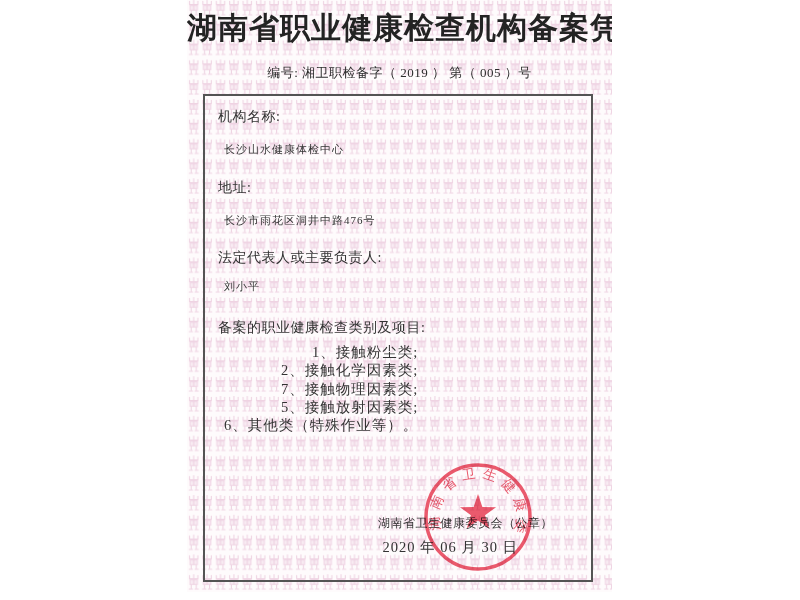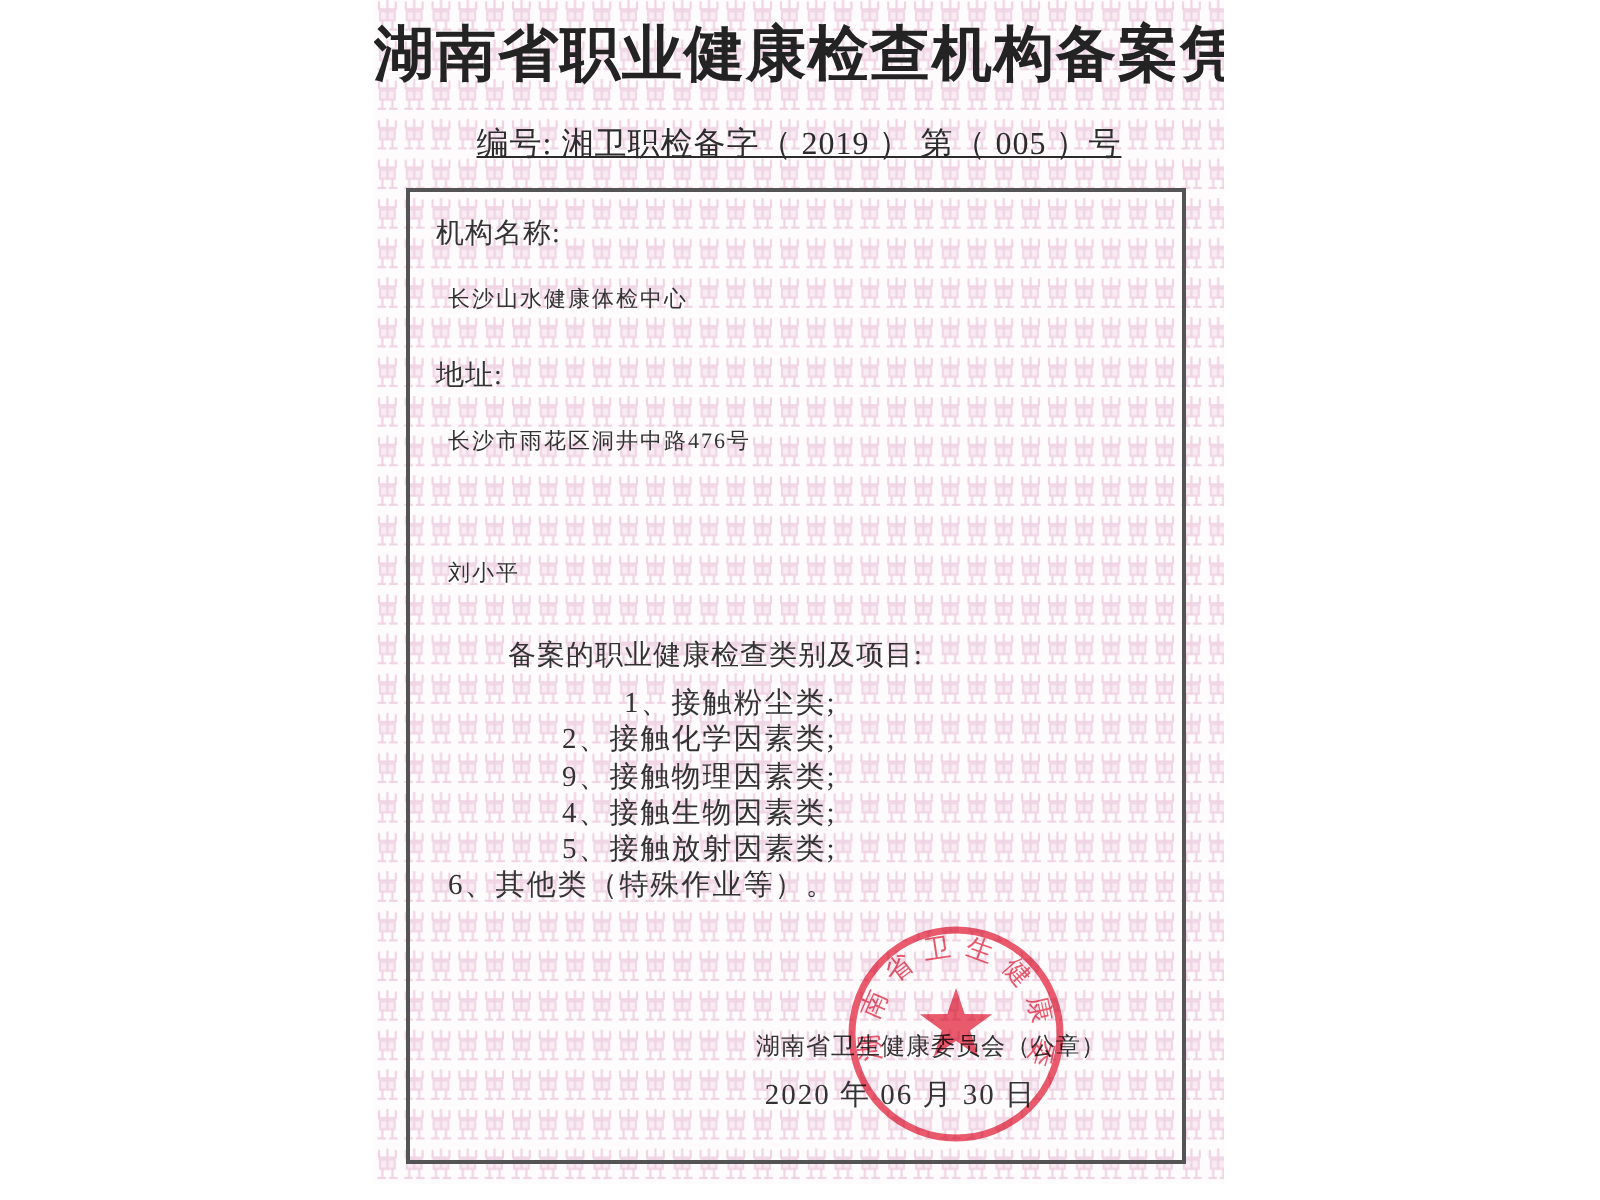--- a/index.html
+++ b/index.html
@@ -14,37 +14,37 @@
   }
   .wm{position:absolute;left:0;top:0;z-index:0;}
   .layer{position:absolute;z-index:1;}
   .title{
     left:0;right:0;top:8px;text-align:center;
     font-size:30px;line-height:40px;font-weight:700;
     color:#232323;letter-spacing:1px;white-space:nowrap;
   }
   .serial{
     left:0;right:0;top:63px;text-align:center;
-    font-size:16px;line-height:20px;color:#2c2c2c;
-    letter-spacing:.5px;white-space:nowrap;text-decoration:underline;
+    font-size:13px;line-height:20px;color:#2c2c2c;
+    letter-spacing:.5px;white-space:nowrap;
   }
   .box{
     left:16px;top:94px;width:386px;height:484px;
     border:2px solid #545454;background:transparent;
   }
   .box .row{position:absolute;white-space:nowrap;color:#333;}
   .lbl{font-size:14px;letter-spacing:.5px;color:#2f2f2f;}
   .val{font-size:11px;letter-spacing:1px;color:#3a3a3a;}
   .lbl1{left:13px;top:12px;}
   .val1{left:19px;top:46px;}
   .lbl2{left:13px;top:83px;text-align:right;}
   .val2{left:19px;top:117px;}
   .lbl3{left:13px;top:153px;}
   .val3{left:19px;top:183px;}
-  .lblc{left:13px;top:223px;margin-left:36px;}
+  .lblc{left:13px;top:223px;}
   .cats{left:19px;top:247px;font-size:14.5px;line-height:18.3px;letter-spacing:1px;color:#383838;text-align:right;}
   .validity{left:13px;top:354px;font-size:14.5px;letter-spacing:.5px;color:#2f2f2f;}
   .issuer{right:38px;top:419px;font-size:12px;letter-spacing:.5px;color:#333;}
   .issue-date{right:73px;top:442px;font-size:14.5px;letter-spacing:1px;color:#333;}
   .seal{
     position:absolute;left:229px;top:455px;width:124px;height:124px;z-index:2;
     mix-blend-mode:multiply;opacity:.9;
   }
 </style>
 </head>
@@ -74,29 +74,29 @@
     <div class="layer serial">编号: 湘卫职检备字（ 2019 ）  第（  005  ）号</div>
 
     <div class="layer box">
 
       <div class="row lbl lbl1">机构名称:</div>
       <div class="row val val1">长沙山水健康体检中心</div>
 
       <div class="row lbl lbl2">地址:</div>
       <div class="row val val2">长沙市雨花区洞井中路476号</div>
 
+      <div class="row lbl lbl3">法定代表人或主要负责人:</div>
       <div class="row val val3">刘小平</div>
 
       <div class="row lbl lblc">备案的职业健康检查类别及项目:</div>
 
       <div class="row cats">
         <div>1、接触粉尘类;</div>
         <div>2、接触化学因素类;</div>
-        <div>9、接触物理因素类;</div>
-        <div>4、接触生物因素类;</div>
+        <div>7、接触物理因素类;</div>
         <div>5、接触放射因素类;</div>
         <div>6、其他类（特殊作业等）。</div>
       </div>
 
 
       <div class="row issuer">湖南省卫生健康委员会（公章）</div>
 
       <div class="row issue-date">2020 年 06 月 30 日</div>
     </div>
 

